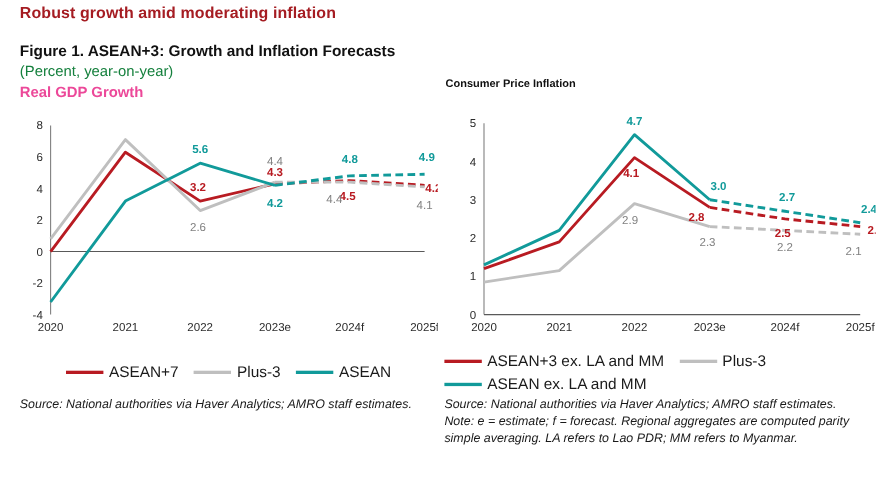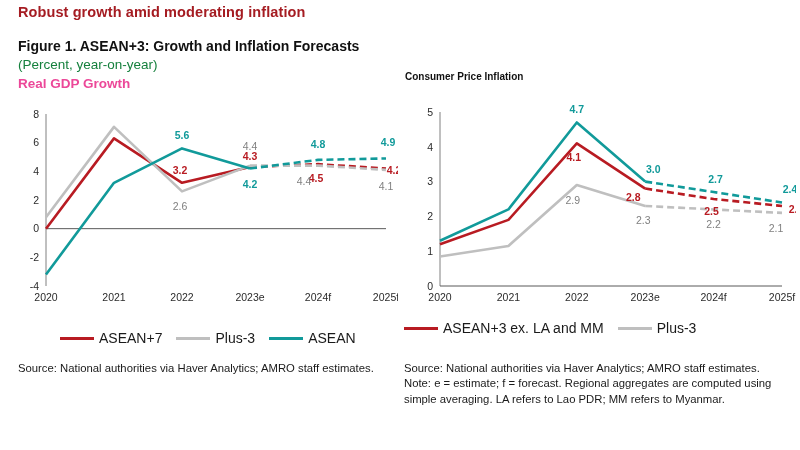--- a/index.html
+++ b/index.html
@@ -142,21 +142,21 @@
 
   
   .notes {
     position: absolute;
     font-size: 11.3px;
     line-height: 15.3px;
     color: #1a1a1a;
   }
   #notes-left  { left: 18px;  top: 361px; width: 376px; }
   #notes-right { left: 404px; top: 361px; width: 382px; }
-  .notes p { margin: 0; }
+  .notes p { margin: 0; font-style: italic; }
 </style>
 </head>
 <body>
 
 <div class="page">
 
   <div class="headline">Robust growth amid moderating inflation</div>
 
   <div class="fig-title">Figure 1. ASEAN+3: Growth and Inflation Forecasts</div>
   <div class="fig-subtitle">(Percent, year-on-year)</div>
@@ -257,24 +257,30 @@
       <div class="legend-row">
         <div class="legend-item">
           <span class="legend-swatch" style="background: rgb(184, 27, 34);"></span>
           <span class="legend-label">ASEAN+3 ex. LA and MM</span>
         </div>
         <div class="legend-item">
           <span class="legend-swatch" style="background: rgb(191, 191, 191);"></span>
           <span class="legend-label">Plus-3</span>
         </div>
       </div>
+      <div class="legend-row">
+        <div class="legend-item">
+          <span class="legend-swatch" style="background: rgb(17, 154, 154);"></span>
+          <span class="legend-label">ASEAN ex. LA and MM</span>
+        </div>
+      </div>
     </div>
 
   <div class="notes" id="notes-left">
     <p>Source: National authorities via Haver Analytics; AMRO staff estimates.</p>
   </div>
 
   <div class="notes" id="notes-right">
     <p>Source: National authorities via Haver Analytics; AMRO staff estimates.</p>
-    <p>Note: e = estimate; f = forecast. Regional aggregates are computed using simple averaging. LA refers to Lao PDR; MM refers to Myanmar.</p>
+    <p>Note: e = estimate; f = forecast. Regional aggregates are computed parity simple averaging. LA refers to Lao PDR; MM refers to Myanmar.</p>
   </div>
 
 </div>
 
 </body></html>

